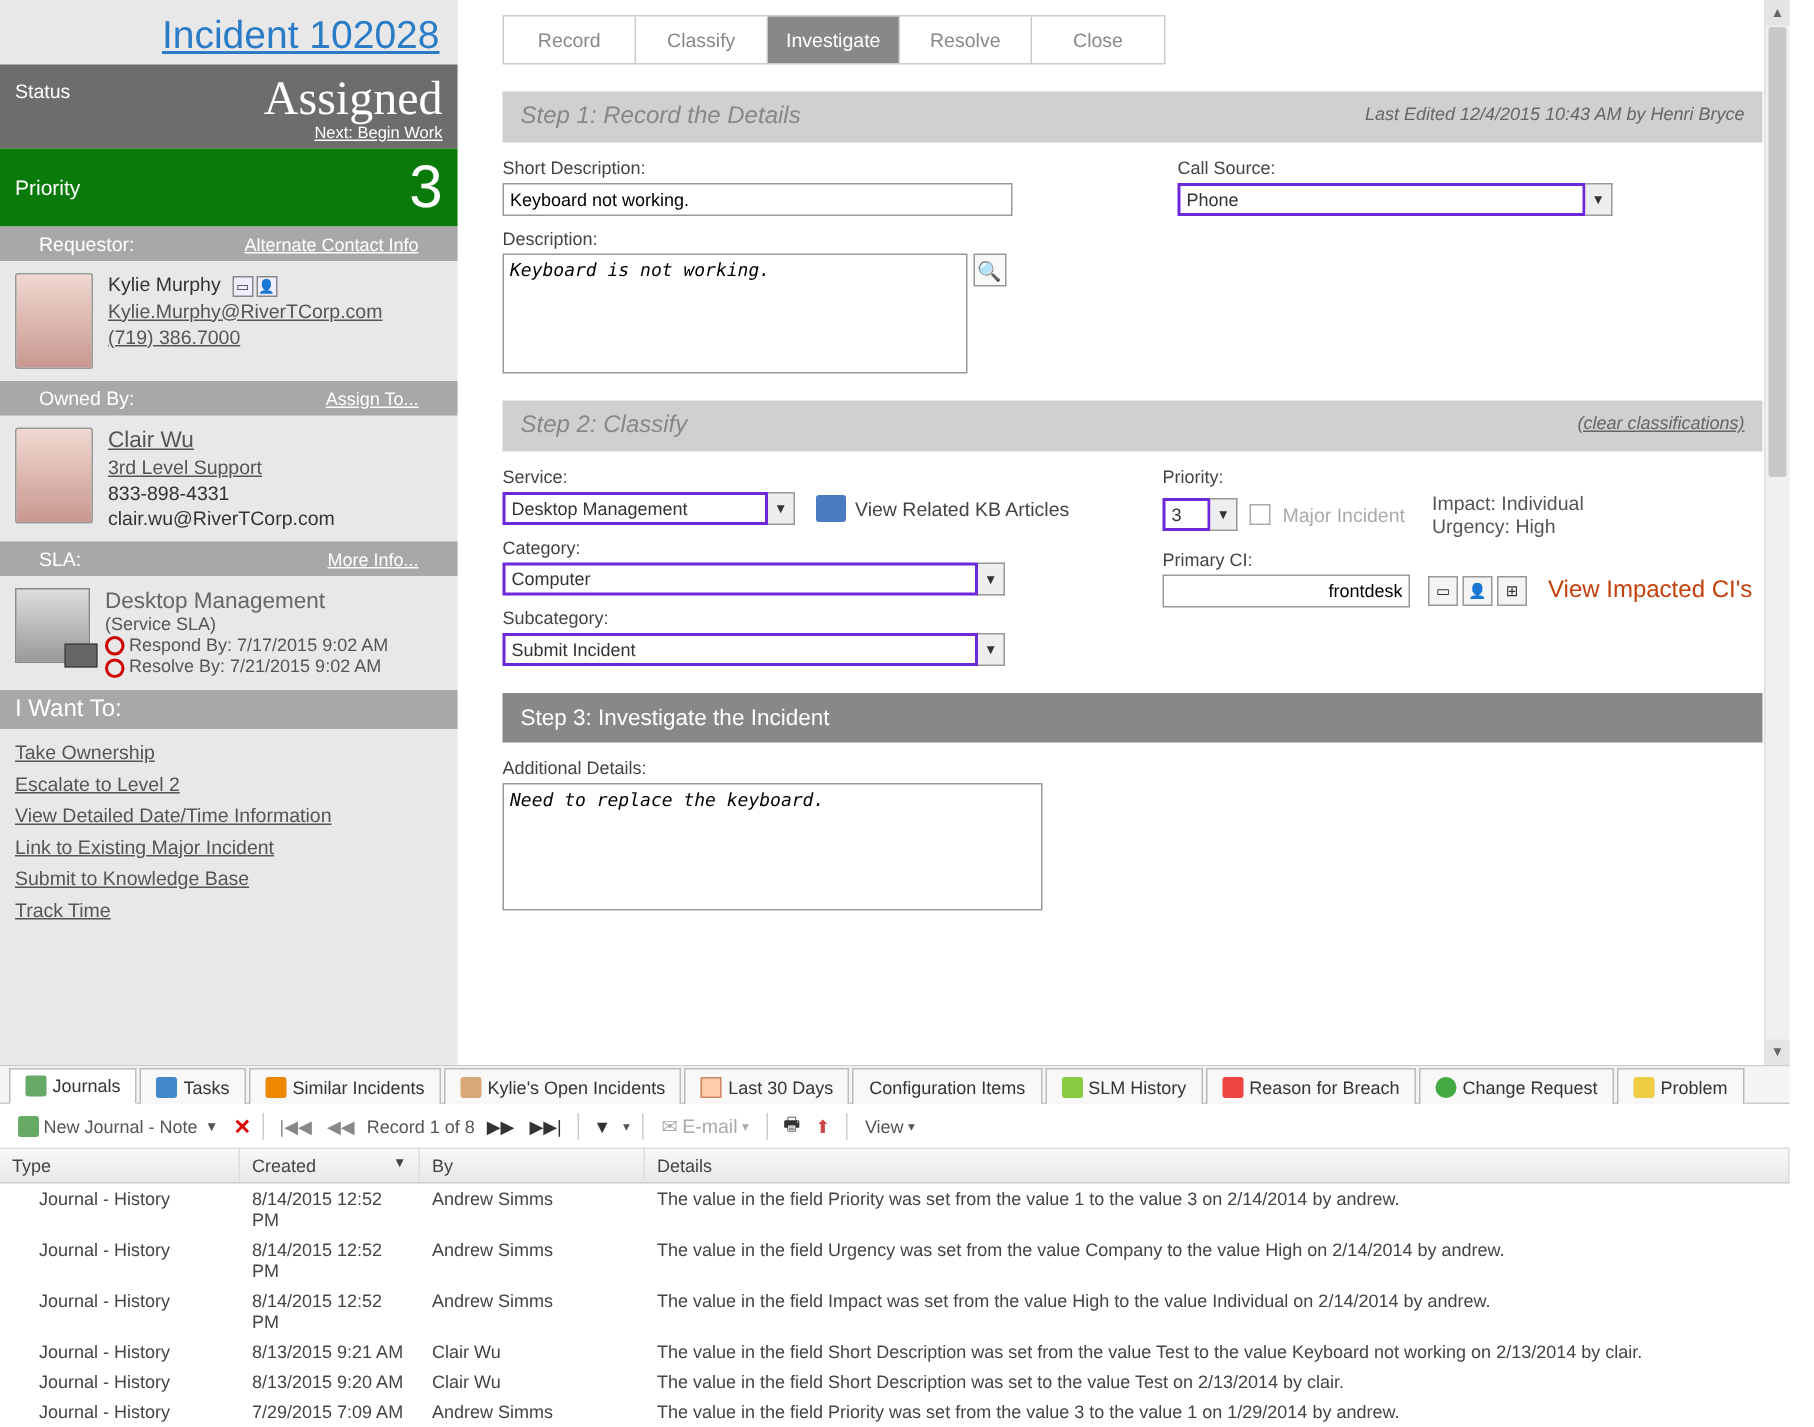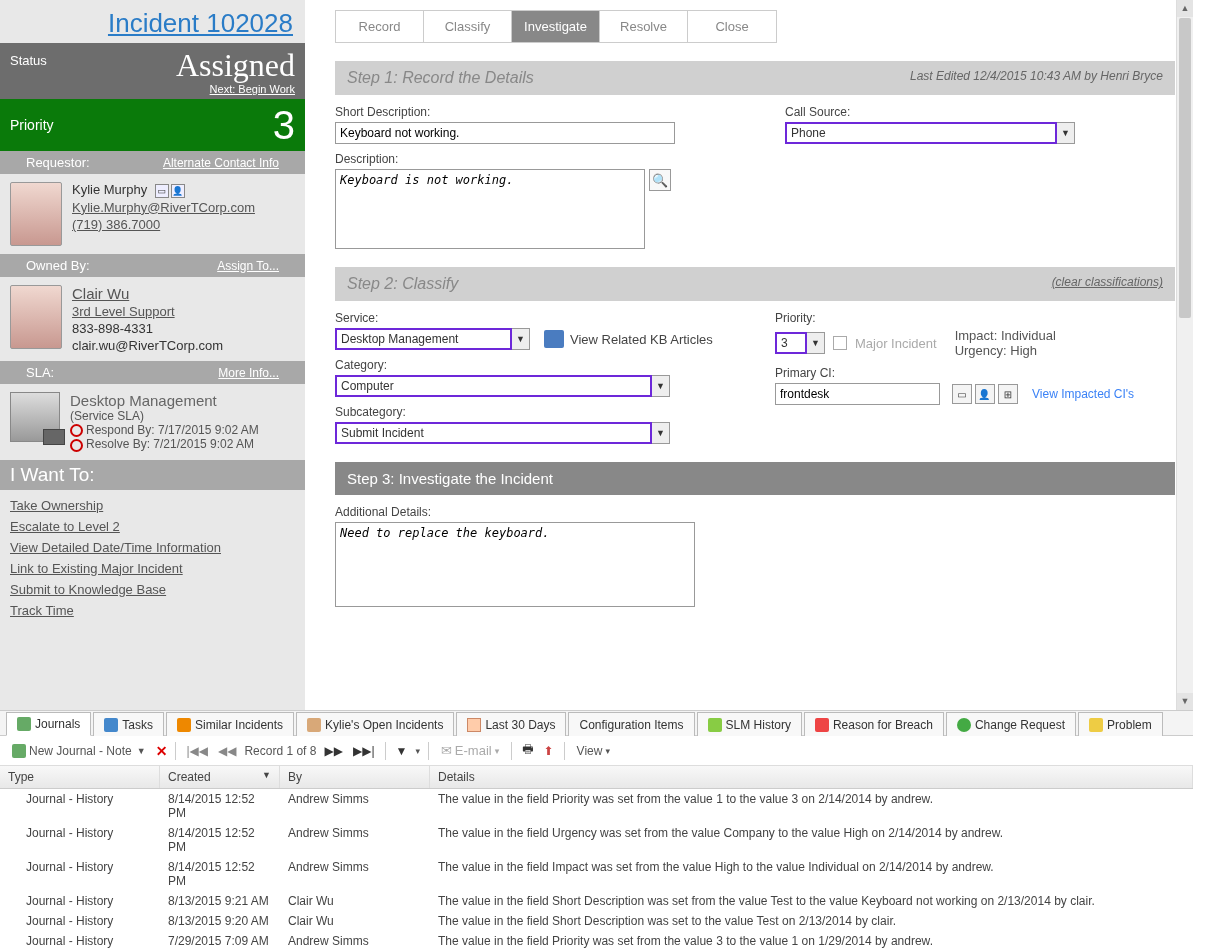--- a/index.html
+++ b/index.html
@@ -25,21 +25,21 @@
 .person-info .pname { font-size: 15px; color: #555; text-decoration: underline; }
 .person-info a { color: #555; text-decoration: underline; }
 .mini-icons { display: inline-flex; gap: 2px; margin-left: 4px; vertical-align: middle; }
 .mini-icon { width: 14px; height: 14px; border: 1px solid #888; background: #eef; font-size: 9px; display: flex; align-items: center; justify-content: center; }
 .sla-block { padding: 8px 10px; display: flex; gap: 10px; }
 .sla-icon { width: 50px; height: 50px; background: linear-gradient(#ddd,#999); border: 1px solid #888; position: relative; }
 .sla-icon::after { content: ""; position: absolute; right: -6px; bottom: -4px; width: 20px; height: 14px; background: #666; border: 1px solid #444; }
 .sla-info { font-size: 12px; color: #555; }
 .sla-info .sla-name { font-size: 15px; color: #666; }
 .sla-info .clock { display: inline-block; width: 13px; height: 13px; border-radius: 50%; border: 2px solid #c00; margin-right: 3px; vertical-align: middle; position: relative; }
-.iwant-hdr { background: #a8a8a8; color: #fff; padding: 4px 10px; font-size: 19px; }
+.iwant-hdr { background: #a8a8a8; color: #fff; padding: 4px 10px; font-size: 16px; }
 .iwant-links { padding: 8px 10px; display: flex; flex-direction: column; gap: 6px; }
 .iwant-links a { color: #555; text-decoration: underline; font-size: 13px; }
 
 
 .main { flex: 1; padding: 10px 18px 0 30px; overflow-y: auto; position: relative; }
 .tabs { display: flex; border: 1px solid #ccc; width: fit-content; }
 .tab { padding: 8px 0; width: 88px; text-align: center; font-size: 13px; color: #888; border-right: 1px solid #ccc; cursor: pointer; }
 .tab:last-child { border-right: none; }
 .tab.active { background: #888; color: #fff; }
 .step-hdr { background: #d0d0d0; color: #888; padding: 8px 12px; margin-top: 18px; font-size: 16px; font-style: italic; display: flex; justify-content: space-between; }
@@ -251,27 +251,27 @@
           </div>
           <div class="chk"></div>
           <span class="muted">Major Incident</span>
           <div style="margin-left:10px">
             <div class="impact-txt">Impact: Individual</div>
             <div class="impact-txt">Urgency: High</div>
           </div>
         </div>
         <span class="fld-label" style="margin-top:8px">Primary CI:</span>
         <div class="inline-row">
-          <input class="txt-input" style="width: 165px;" value="frontdesk">
+          <input class="txt-input" style="width: 165px; text-align: right;" value="frontdesk">
           <div class="ci-btns">
             <div class="sq-btn">▭</div>
             <div class="sq-btn">👤</div>
             <div class="sq-btn">⊞</div>
           </div>
-          <span style="margin-left:6px;font-size:12px;color:#3b82f6">View Impacted CI's</span>
+          <span style="margin-left:6px;font-size:16px;color:#c2410c">View Impacted CI's</span>
         </div>
       </div>
     </div>
 
     <div class="step-hdr dark">
       <span>Step 3:  Investigate the Incident</span>
     </div>
     <div style="margin-top:10px">
       <span class="fld-label">Additional Details:</span>
       <textarea class="txt-area addl-ta" style="">Need to replace the keyboard.</textarea>

